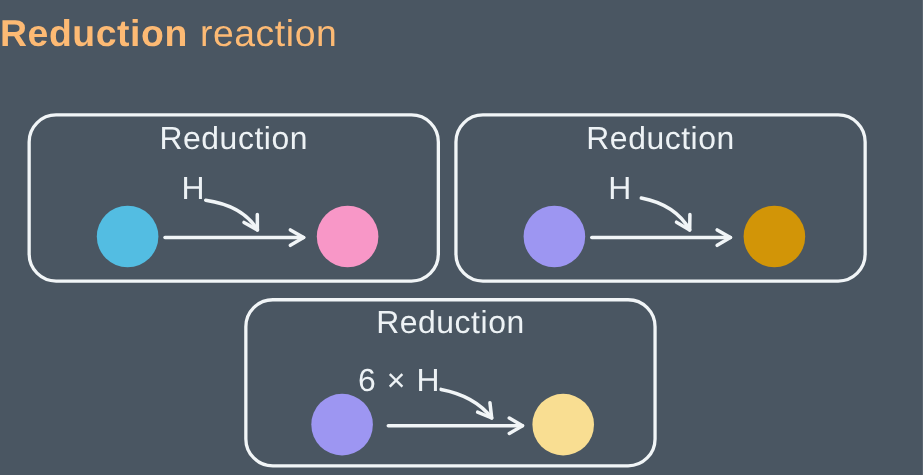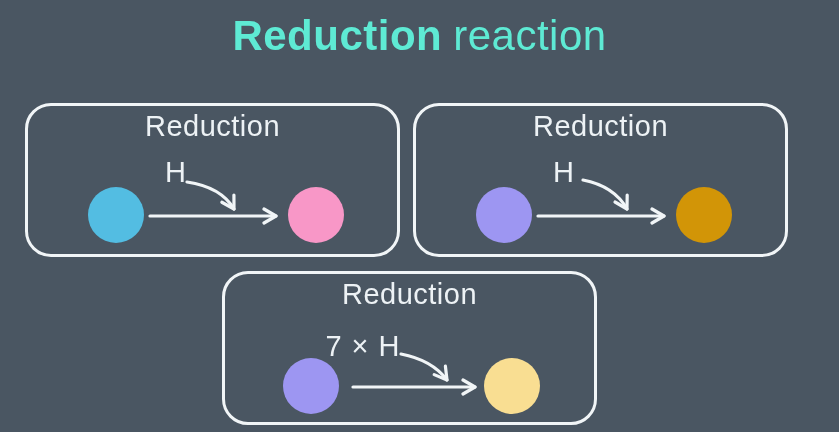--- a/index.html
+++ b/index.html
@@ -12,23 +12,23 @@
     height: 432px;
     background: #4A5662;
     overflow: hidden;
     font-family: "Liberation Sans", "DejaVu Sans", sans-serif;
   }
   .page-title {
     position: absolute;
     left: 0;
     top: 12px;
     width: 100%;
-    text-align: center;
-    font-size: 42px;
-    color: #5eead4;
+    text-align: left;
+    font-size: 34px;
+    color: #fdba74;
     letter-spacing: 0.5px;
     white-space: nowrap;
   }
   .title-bold { font-weight: 700; }
   .title-regular { font-weight: 300; margin-left: 11px; }
 
   .reaction-box {
     position: absolute;
     width: 375px;
     height: 154px;
@@ -119,21 +119,21 @@
     <svg class="arrows-svg" viewBox="0 0 369 148">
       <path d="M122 110 L248 110" fill="none" stroke="#F1F5F7" stroke-width="3.2" stroke-linecap="round" marker-end="url(#chevron)"></path>
       <path d="M167 74 Q198 80 211 103" fill="none" stroke="#F1F5F7" stroke-width="3.2" stroke-linecap="round" marker-end="url(#chevron)"></path>
     </svg>
     <div class="circle reactant" style="background: rgb(157, 150, 242);"></div>
     <div class="circle product" style="background: rgb(210, 149, 7);"></div>
   </div>
 
   <div class="reaction-box box-3">
     <div class="box-title">Reduction</div>
-    <div class="agent-label">7 × H</div>
+    <div class="agent-label">6 × H</div>
     <svg class="arrows-svg" viewBox="0 0 369 148">
       <path d="M128 113 L250 113" fill="none" stroke="#F1F5F7" stroke-width="3.2" stroke-linecap="round" marker-end="url(#chevron)"></path>
       <path d="M176 80 Q207 86 222 106" fill="none" stroke="#F1F5F7" stroke-width="3.2" stroke-linecap="round" marker-end="url(#chevron)"></path>
     </svg>
     <div class="circle reactant" style="top: 84px; left: 58px; background: rgb(157, 150, 242);"></div>
     <div class="circle product" style="top: 84px; left: 259px; background: rgb(249, 222, 146);"></div>
   </div>
 
 </div>
 

